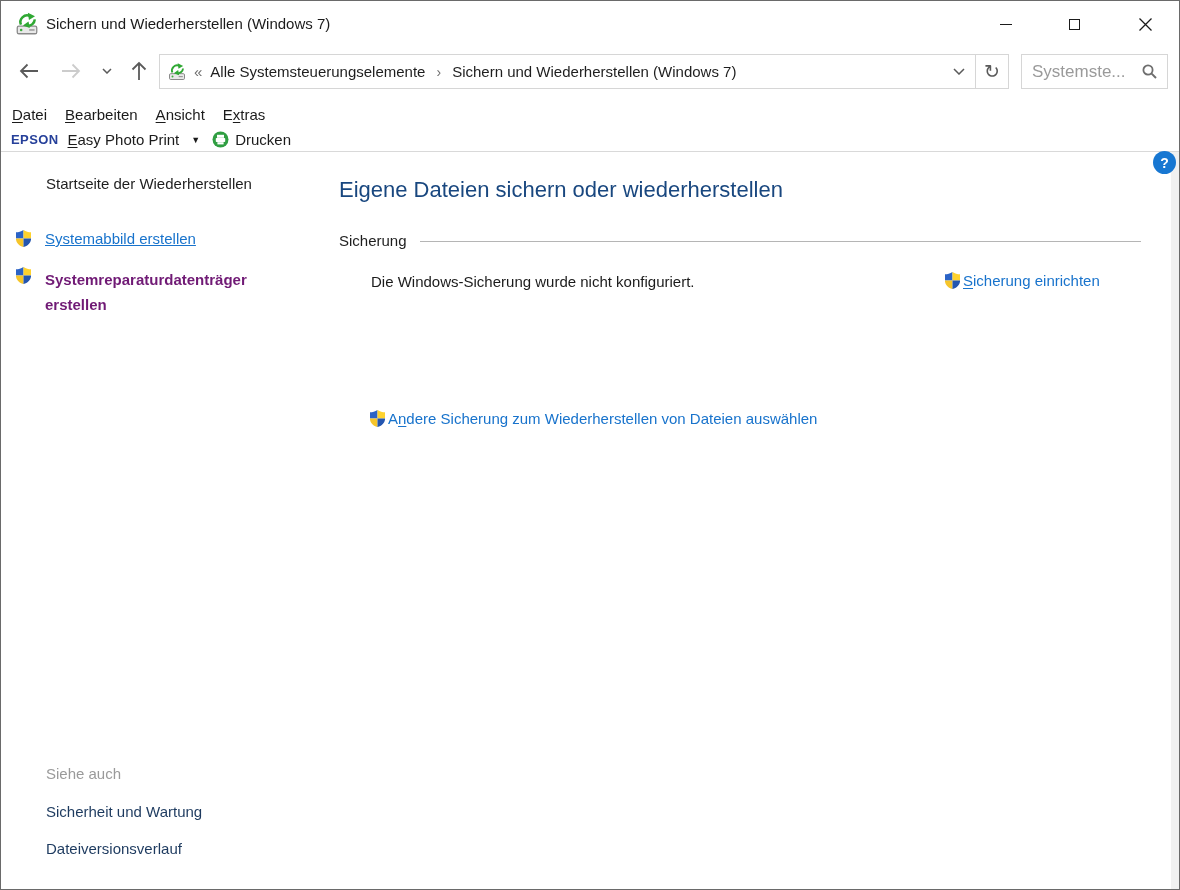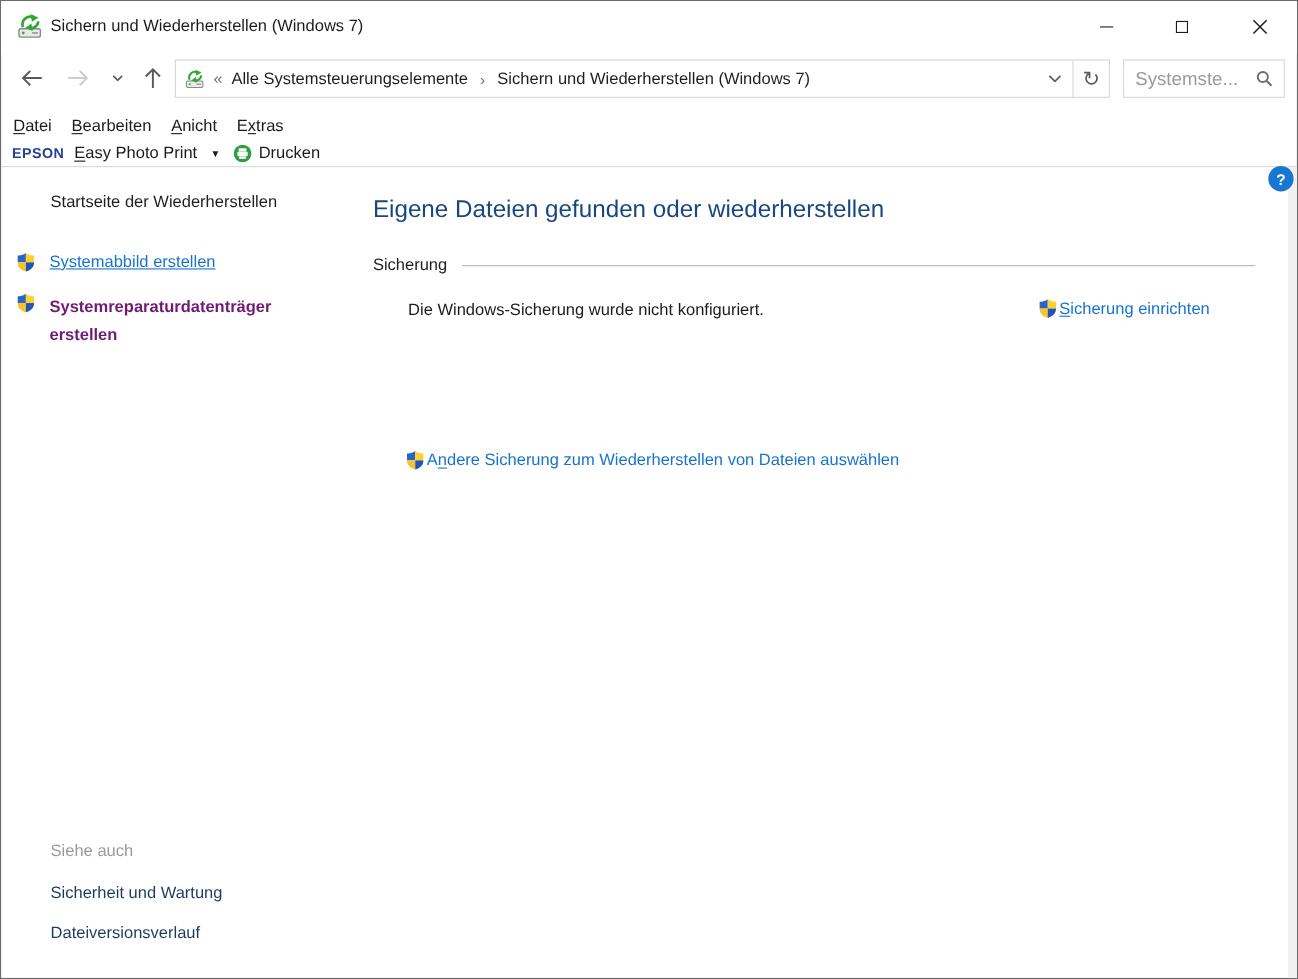--- a/index.html
+++ b/index.html
@@ -178,21 +178,21 @@
       <svg class="search-icon" width="17" height="17" viewBox="0 0 17 17">
         <circle cx="7" cy="7" r="4.6" fill="none" stroke="#6e6e6e" stroke-width="1.8"></circle>
         <line x1="10.6" y1="10.6" x2="15" y2="15" stroke="#6e6e6e" stroke-width="2"></line>
       </svg>
     </div>
   </div>
 
   <div class="menubar">
     <span class="menu-item"><span></span><span class="accel">D</span><span>atei</span></span>
     <span class="menu-item"><span></span><span class="accel">B</span><span>earbeiten</span></span>
-    <span class="menu-item"><span></span><span class="accel">A</span><span>nicht</span></span>
+    <span class="menu-item"><span></span><span class="accel">A</span><span>nsicht</span></span>
     <span class="menu-item"><span>E</span><span class="accel">x</span><span>tras</span></span>
   </div>
 
   <div class="toolbar">
     <span class="epson-logo">EPSON</span>
     <span><span></span><span class="accel">E</span><span>asy Photo Print</span></span>
     <span class="tb-caret">▼</span>
     <span class="drucken-icon">
       <svg width="17" height="17" viewBox="0 0 17 17">
         <circle cx="8.5" cy="8.5" r="8" fill="#2f9e41"></circle>
@@ -219,21 +219,21 @@
 
   <svg class="sb-task2-shield" width="19" height="19">
       <use href="#uac-shield"></use>
     </svg>
   <div class="sb-task2">Systemreparaturdatenträger erstellen</div>
 
   <div class="sb-seealso">Siehe auch</div>
   <div class="sb-link1">Sicherheit und Wartung</div>
   <div class="sb-link2">Dateiversionsverlauf</div>
 
-  <h1 class="main-title">Eigene Dateien gefunden oder wiederherstellen</h1>
+  <h1 class="main-title">Eigene Dateien sichern oder wiederherstellen</h1>
 
   <div class="section-row sec-backup">
     <span class="section-header">Sicherung</span>
     <span class="section-line"></span>
   </div>
   <div class="body-backup">Die Windows-Sicherung wurde nicht konfiguriert.</div>
   <div class="action-row action-backup">
     <svg width="19" height="19">
         <use href="#uac-shield"></use>
       </svg>

